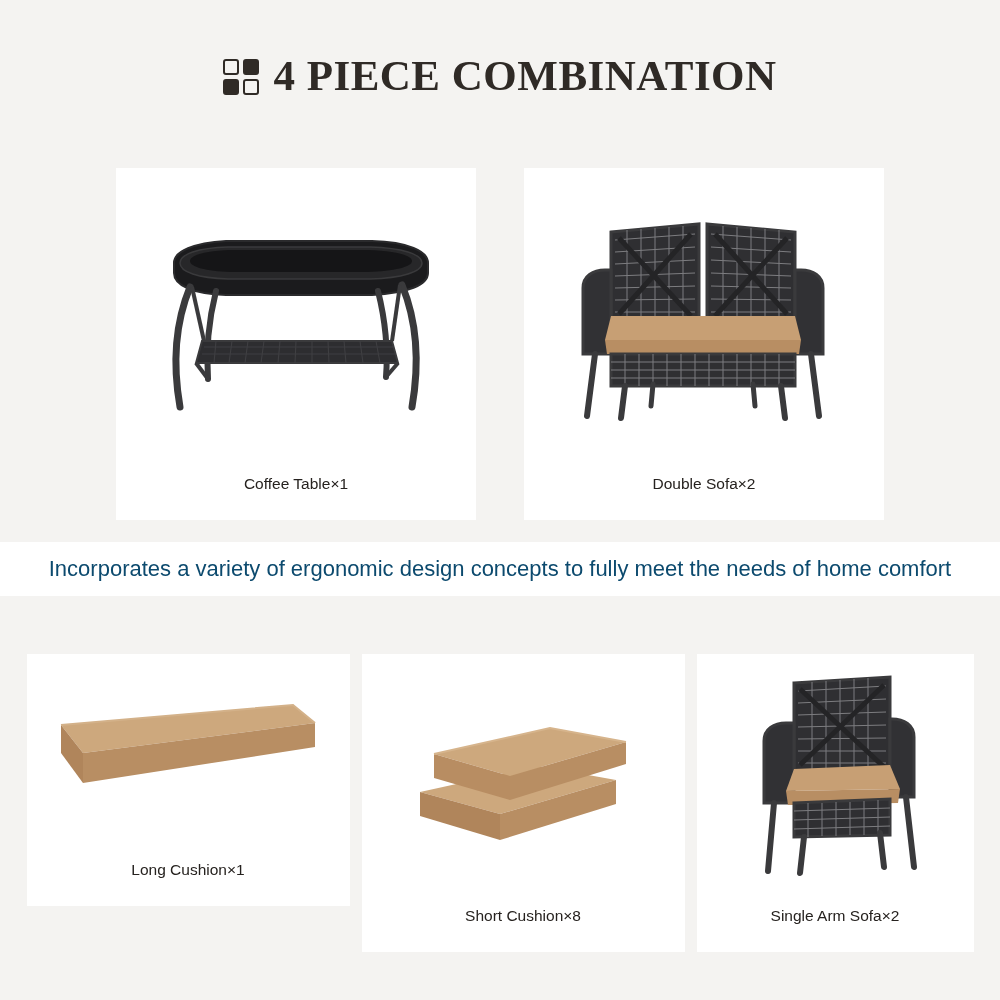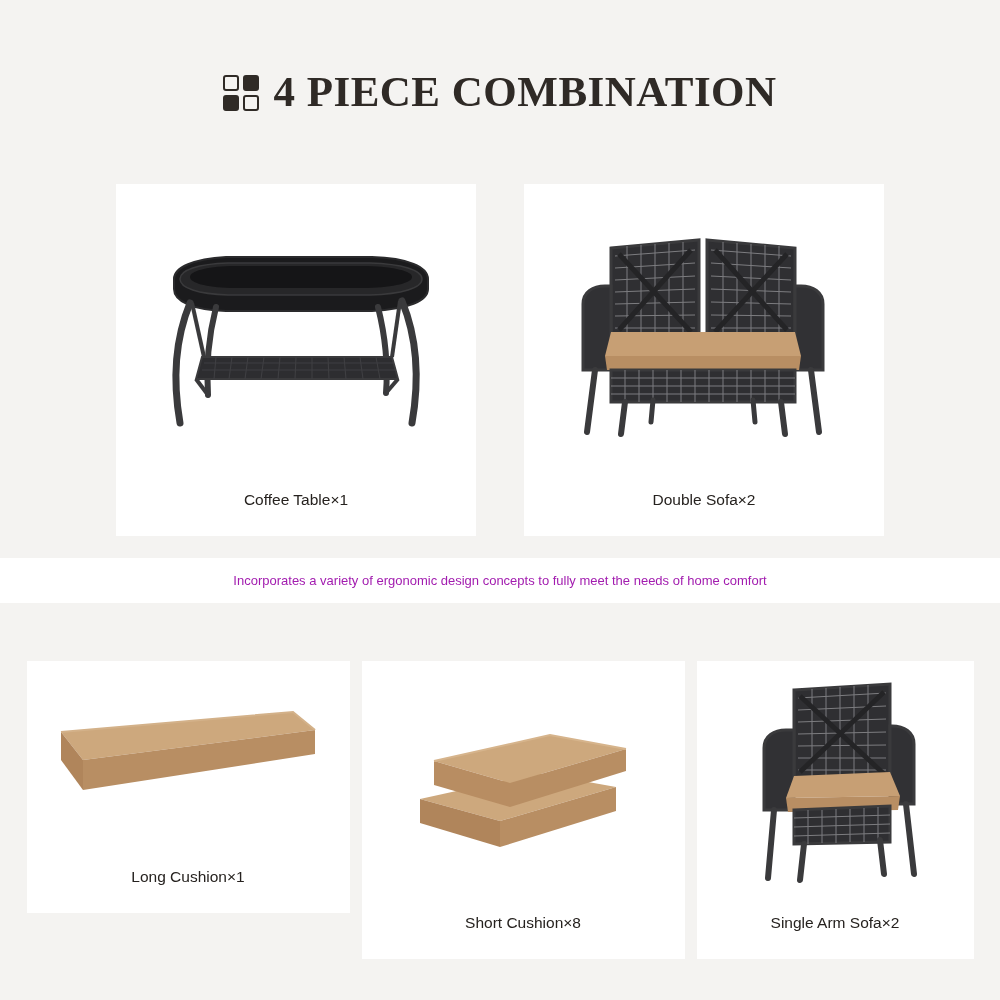--- a/index.html
+++ b/index.html
@@ -19,21 +19,21 @@
     height: 1000px;
     background: #f4f3f1;
   }
 
   
   .header {
     display: flex;
     align-items: center;
     justify-content: center;
     gap: 14px;
-    padding-top: 60px;
+    padding-top: 44px;
     height: 62px;
   }
   .grid-icon {
     display: grid;
     grid-template-columns: 16px 16px;
     grid-template-rows: 16px 16px;
     gap: 4px;
     margin-top: 4px;
   }
   .grid-icon span {
@@ -79,27 +79,27 @@
     right: 0;
     text-align: center;
     font-size: 15.5px;
     color: #26221f;
     font-family: "Liberation Sans", sans-serif;
   }
   .card-top .caption { bottom: 27px; }
 
   .banner {
     margin-top: 22px;
-    height: 45px;
+    height: 54px;
     background: #ffffff;
     display: flex;
     align-items: center;
     justify-content: center;
-    font-size: 13px;
-    color: #a21caf;
+    font-size: 22px;
+    color: #0c4a6e;
   }
 
   .row-bottom {
     display: flex;
     justify-content: center;
     gap: 12px;
     margin-top: 22px;
   }
   .card-b1 { width: 323px; height: 252px; }
   .card-b2 { width: 323px; height: 298px; }

